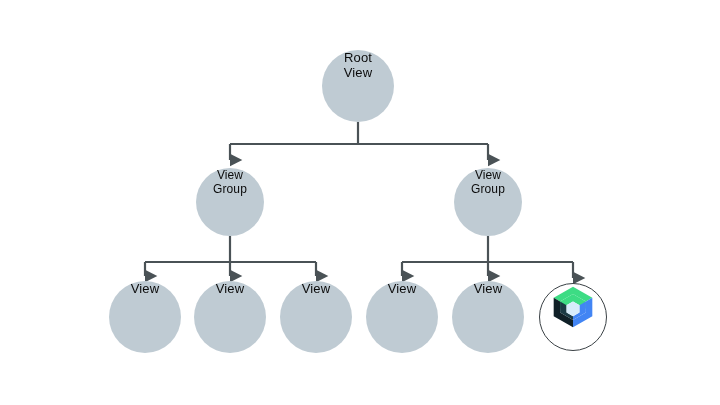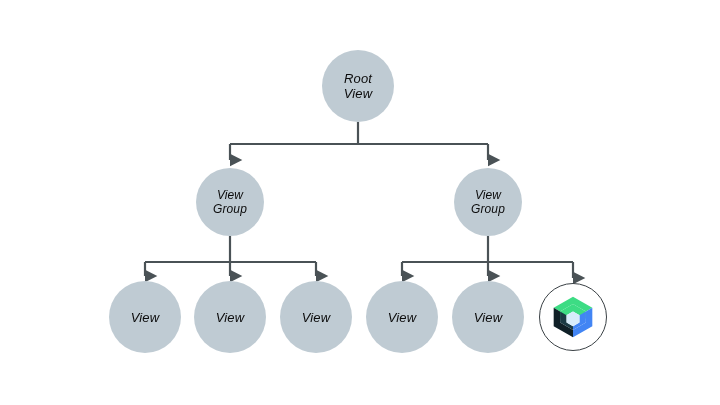--- a/index.html
+++ b/index.html
@@ -23,25 +23,23 @@
     position: absolute;
     top: 0;
     left: 0;
     width: 720px;
     height: 405px;
   }
   .node {
     position: absolute;
     border-radius: 50%;
     display: flex;
-    align-items: center;
     justify-content: center;
     text-align: center;
     box-sizing: border-box;
-    font-style: italic;
   }
   .node-filled {
     background: #BFCBD3;
   }
   .node-outlined {
     background: #FFFFFF;
     border: 1.4px solid #3A4145;
   }
   .node-label {
     color: #0B0B0B;

